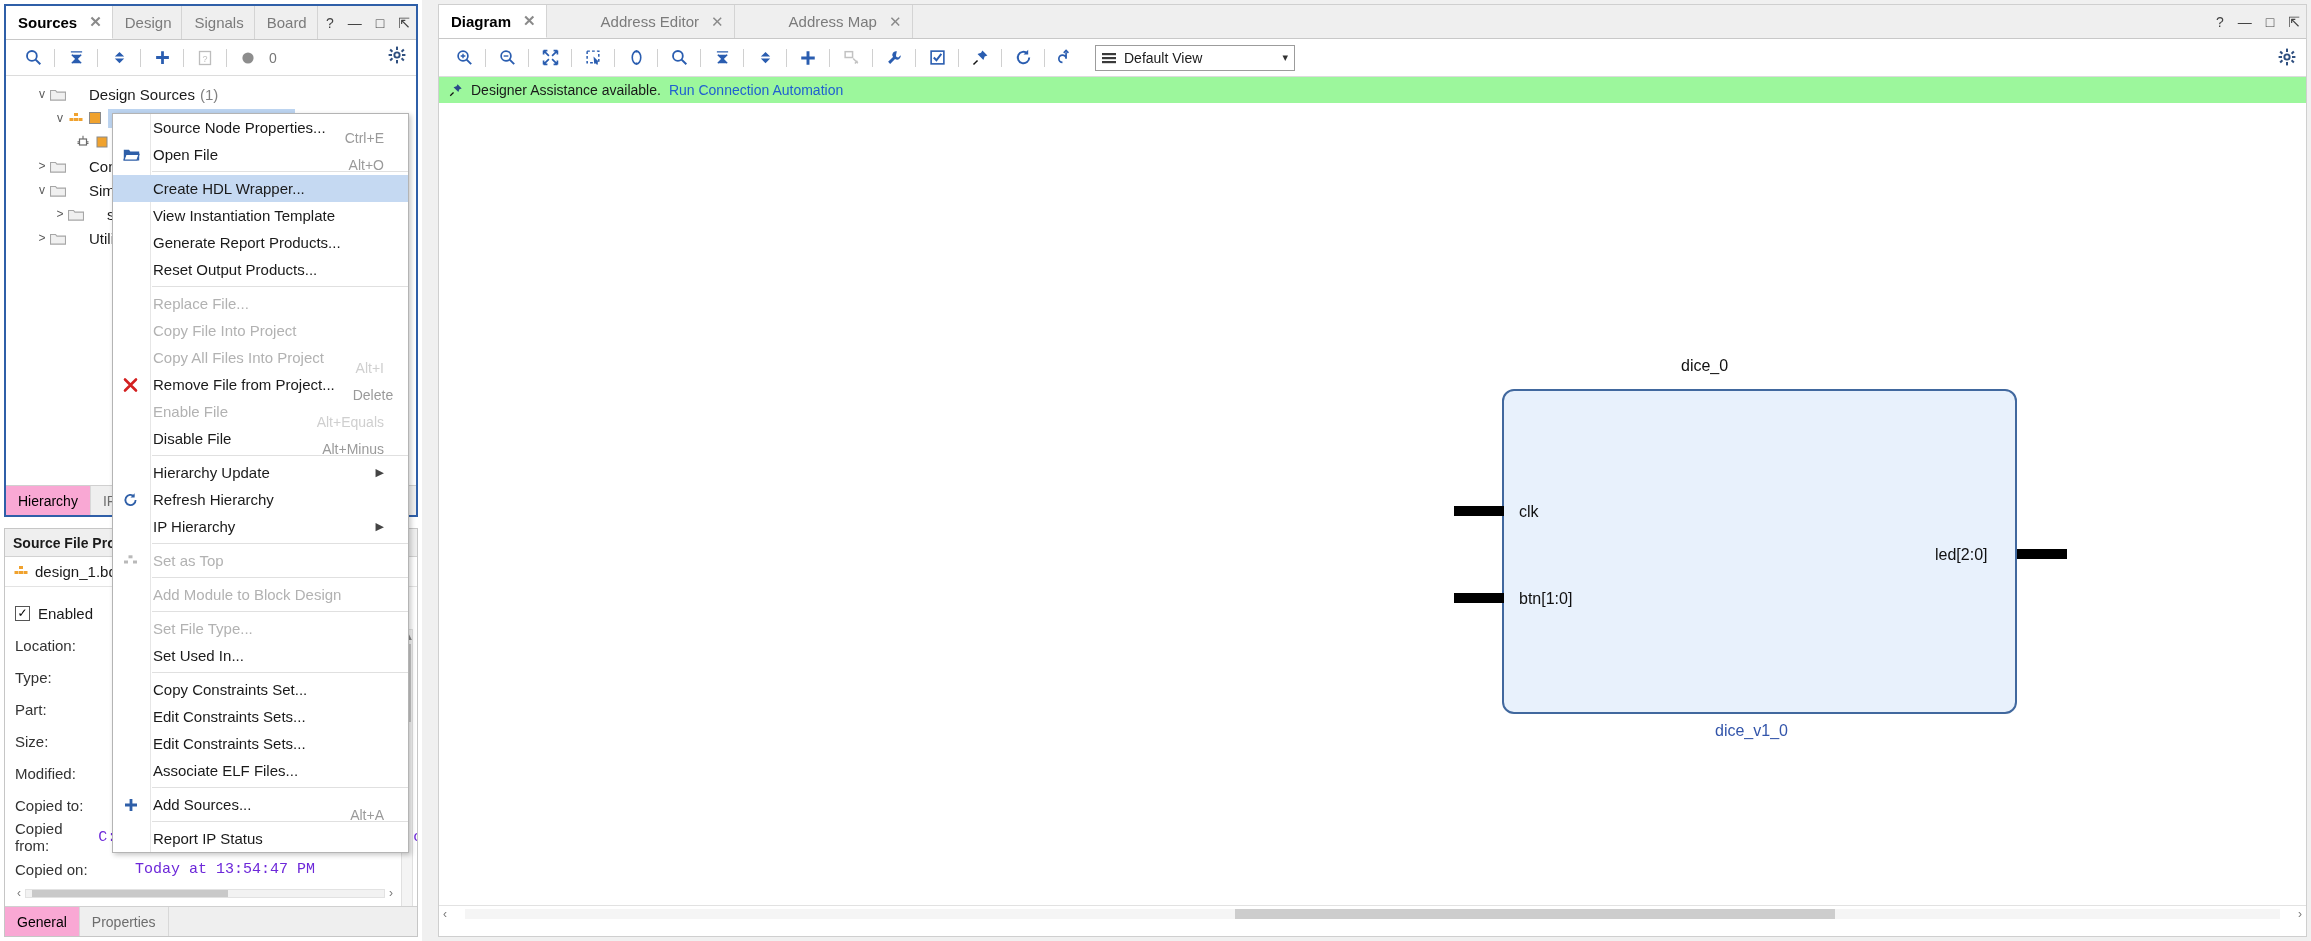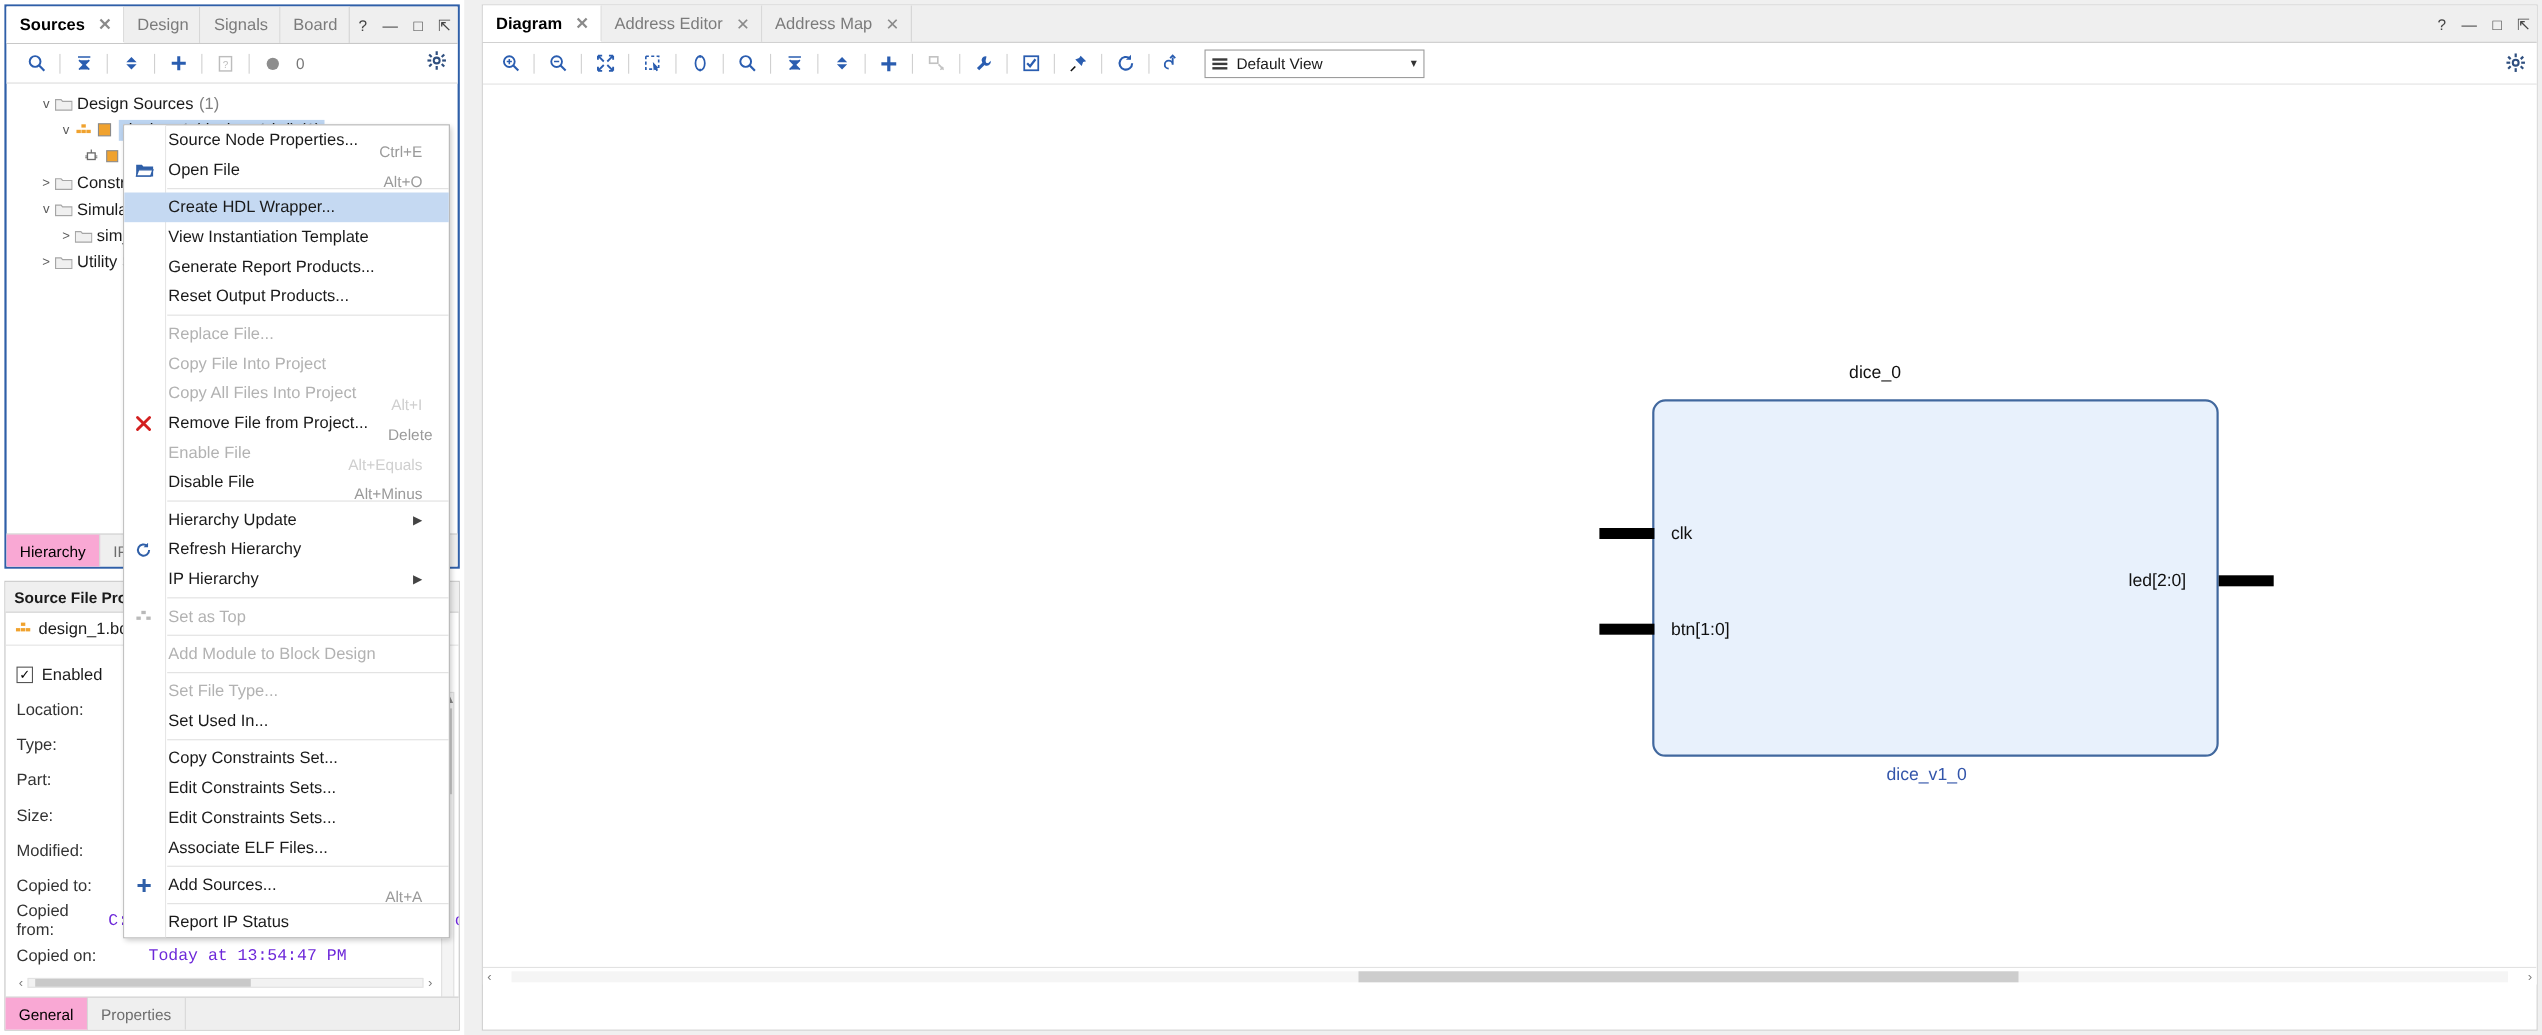--- a/index.html
+++ b/index.html
@@ -53,21 +53,21 @@
   }
   .tsep { width: 1px; height: 18px; background: #d0d0d0; margin: 0 4px; }
   .badge-count { font-size: 14px; color: #777; margin-left: 4px; }
   .gear-right { position: absolute; right: 10px; top: 6px; color: #2f4f7f; cursor: pointer; }
 
   
   .tree { position: relative; padding-top: 6px; font-size: 15px; height: 372px; overflow: hidden; }
   .tnode { display: flex; align-items: center; height: 24px; white-space: nowrap; }
   .tw { display:inline-block; width: 16px; text-align:center; color:#5a5a5a; font-size: 12px; }
   .tico { display:inline-block; width: 20px; text-align:center; }
-  .tlabel { margin-left: 0; }
+  .tlabel { margin-left: 19px; }
   .tcount { color: #808080; }
   .sel { background: #bcd4f0; }
   .folder-ico { color: #9b9b9b; }
 
   .bottom-tabs {
     position: absolute; left: 0; bottom: 0; width: 100%; height: 30px;
     background: #efefef; border-top: 1px solid #d0d0d0; display: flex; align-items: stretch;
   }
   .btab { display:flex; align-items:center; padding: 0 12px; font-size: 14px; color: #6d6d6d; border-right:1px solid #d8d8d8; }
   .btab.active { background:#f9a8d4; color:#000; font-weight:normal; }
@@ -108,21 +108,21 @@
   .hscroll .thumb { position:absolute; left: 6px; top:0; width: 196px; height: 7px; background:#c9c9c9; }
   .hscroll .a { color:#7a7a7a; font-size: 12px; padding: 0 4px; }
 
   
   .right-panel {
     position: absolute; left: 438px; top: 4px; width: 1869px; height: 933px;
     background: #ffffff; border: 1px solid #cfcfcf;
   }
   .diag-tabbar {
     position:relative; height: 34px; background:#efefef; border-bottom: 1px solid #c8c8c8;
-    display:flex; align-items:stretch;
+    display:flex; align-items:stretch;gap:42px;
   }
   .diag-toolrow {
     height: 38px; background:#ffffff; border-bottom:1px solid #dcdcdc;
     display:flex; align-items:center; padding-left: 8px; position:relative;
   }
   .viewsel {
     margin-left: 12px; height: 26px; min-width: 200px; border: 1px solid #9c9c9c; background:#fff;
     display:flex; align-items:center; padding: 0 6px; font-size: 14px; gap: 8px; cursor:pointer;
   }
   .viewsel .caret { margin-left:auto; color:#333; font-size: 11px; }
@@ -727,20 +727,30 @@
               <rect x="14" y="8" width="3.4" height="2"></rect>
               <rect x="2.3" y="3" width="2" height="3.2" transform="rotate(-45 3.3 4.6)"></rect>
               <rect x="13.7" y="11.8" width="2" height="3.2" transform="rotate(-45 14.7 13.4)"></rect>
               <rect x="13.7" y="3" width="2" height="3.2" transform="rotate(45 14.7 4.6)"></rect>
               <rect x="2.3" y="11.8" width="2" height="3.2" transform="rotate(45 3.3 13.4)"></rect>
             </g>
           </svg>
       </div>
     </div>
 
+    <div class="assist-bar">
+      <span>
+        <svg width="14" height="14" viewBox="0 0 16 16">
+            <path d="M9.8 1.5 L14.5 6.2 l-2.6 0.8 -1.2 3.3 -5.5 -5.5 3.3 -1.2z" fill="#2a4a8a"></path>
+            <path d="M5.2 10.8 L1.4 14.6" stroke="#111" stroke-width="1.4"></path>
+          </svg>
+      </span>
+      <span>Designer Assistance available.</span>
+      <a>Run Connection Automation</a>
+    </div>
 
     <div class="canvas">
       <div class="blk-title" style="left:1242px; top:254px;">dice_0</div>
 
       <div class="blk-box" style="left:1063px; top:286px; width:515px; height:325px;"></div>
 
       <div class="pin-stub" style="left:1015px; top:403px; width:50px; height:10px;"></div>
       <div class="pin-label" style="left:1080px; top:400px;">clk</div>
 
       <div class="pin-stub" style="left:1015px; top:490px; width:50px; height:10px;"></div>

